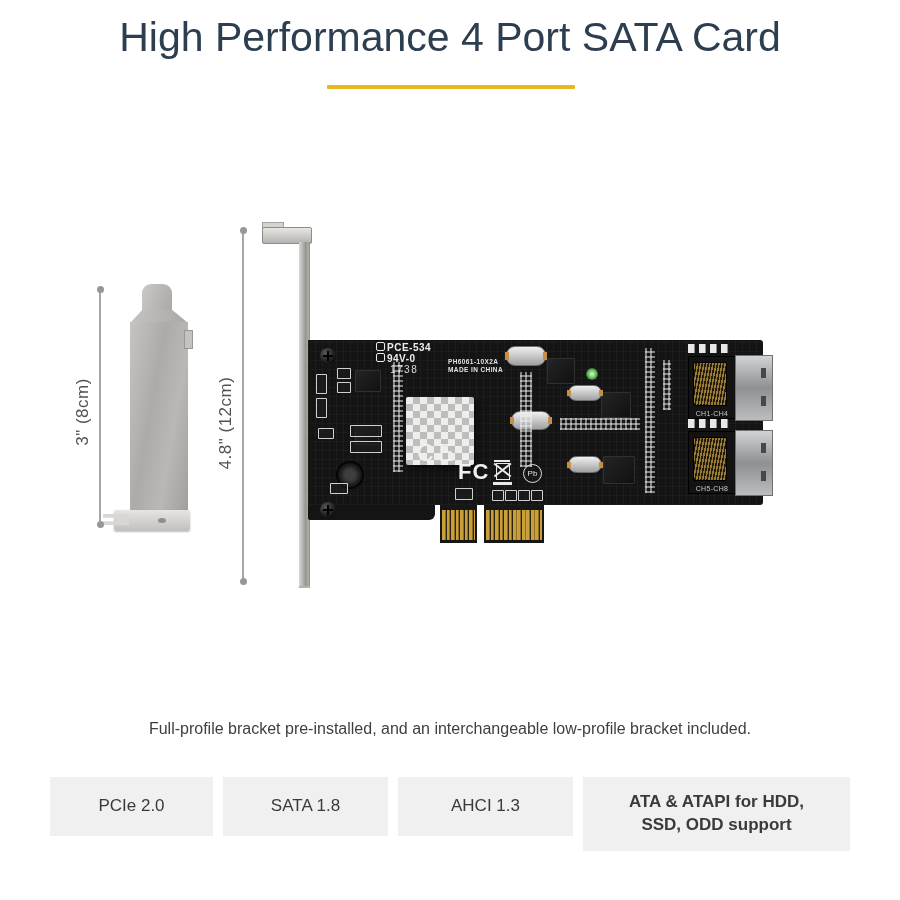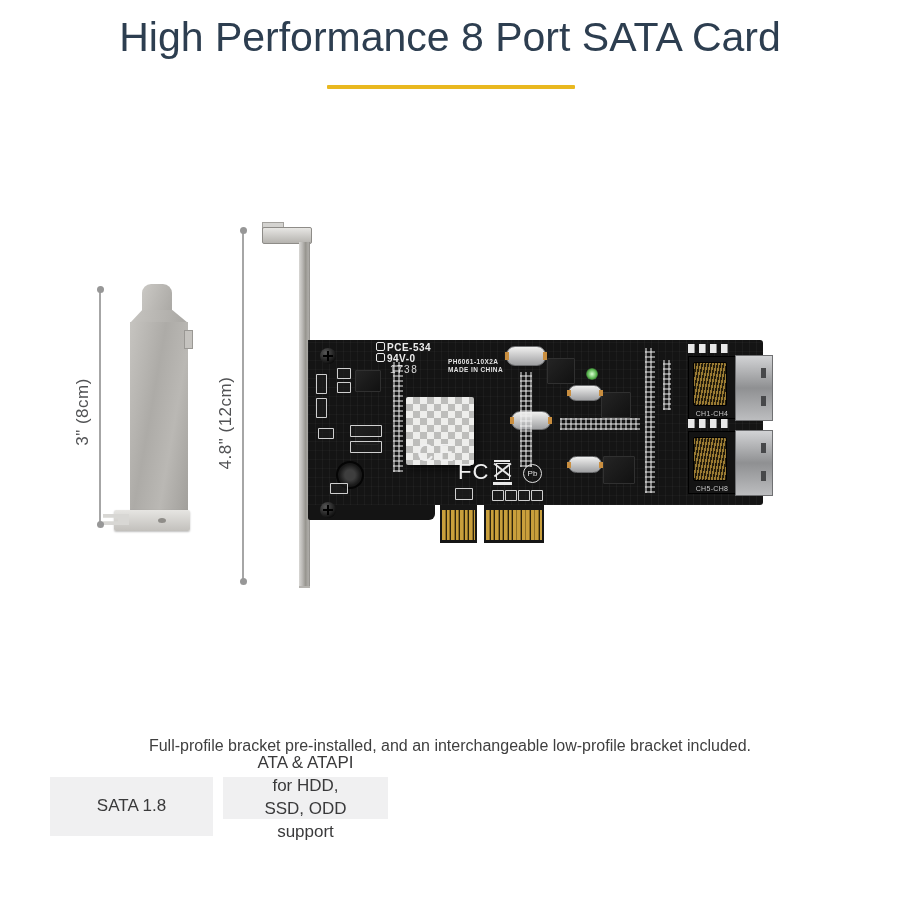--- a/index.html
+++ b/index.html
@@ -99,21 +99,21 @@
     background:radial-gradient(circle,#d9ffd2,#54b04a 55%,rgba(20,60,20,0) 85%);}
 
   .smd{border:1px solid rgba(240,240,240,.85);background:rgba(30,30,30,.6);border-radius:1px;}
   .pins{background-image:
       repeating-linear-gradient(0deg,rgba(240,240,240,.5) 0 2px,rgba(0,0,0,0) 2px 5px),
       repeating-linear-gradient(90deg,rgba(240,240,240,.5) 0 2px,rgba(0,0,0,0) 2px 5px);}
 
   
   .cert{color:#f0f0f0;}
   .ce{left:417px;top:440px;font-size:23px;letter-spacing:5px;}
-  .fcc{left:458px;top:459px;font-size:22px;font-weight:normal;letter-spacing:1px;}
+  .fcc{left:458px;top:459px;font-size:22px;font-weight:bold;letter-spacing:1px;}
   .weee{left:493px;top:458px;width:20px;height:27px;}
   .weee .bin{position:absolute;left:3px;top:5px;width:12px;height:15px;border:1.5px solid #e8e8e8;}
   .weee .lid{position:absolute;left:1px;top:2px;width:16px;height:2px;background:#e8e8e8;}
   .weee .x1,.weee .x2{position:absolute;left:-1px;top:11px;width:21px;height:1.6px;background:#e8e8e8;}
   .weee .x1{transform:rotate(38deg);} .weee .x2{transform:rotate(-38deg);}
   .weee .bar{position:absolute;left:0;top:24px;width:19px;height:2.5px;background:#e8e8e8;}
   .pb{left:523px;top:464px;width:17px;height:17px;border:1.5px solid #e0e0e0;border-radius:50%;
     font-size:8px;color:#e0e0e0;display:flex;align-items:center;justify-content:center;}
 
   
@@ -127,38 +127,38 @@
     border:1px solid #000;border-radius:2px;}
   .port-label{position:absolute;left:0;bottom:1px;width:100%;text-align:center;
     font-size:7px;color:#c9c9c9;letter-spacing:.3px;}
   .sas-shell{width:36px;height:64px;border:1px solid #6f7072;
     background:linear-gradient(180deg,#d2d3d5,#8f9092 50%,#bcbdbf);}
   .sas-shell1{left:735px;top:355px;} .sas-shell2{left:735px;top:430px;}
   .slot{position:absolute;right:6px;width:5px;height:10px;background:#47484a;}
   .slot.s1{top:12px;} .slot.s2{top:40px;}
 
   
-  .caption{position:absolute;top:720px;left:0;right:0;margin:17px;text-align:center;
+  .caption{position:absolute;top:720px;left:0;right:0;margin:0;text-align:center;
     font-size:16px;color:#3f3f3f;}
 
   
   .spec-table{position:absolute;left:50px;top:773px;width:800px;}
   .spec-header{height:38px;line-height:38px;background:#243445;color:#ffffff;
     text-align:center;font-size:20px;letter-spacing:.3px;border-bottom:2px solid #18242f;}
   .spec-row{margin-top:4px;display:grid;grid-template-columns:163px 165px 175px 267px;column-gap:10px;}
   .spec-cell{height:59px;background:#f0f0f1;color:#3a3a3b;font-size:17px;line-height:1.35;
     display:flex;align-items:center;justify-content:center;text-align:center;}
-  .spec-cell.wide{padding:0 32px;height:42px;box-sizing:border-box;}
+  .spec-cell.wide{padding:0 32px;height:74px;box-sizing:border-box;font-weight:bold;}
 </style>
 </head>
 <body>
 
 <div>
 
-  <h1 class="title">High Performance 8 Port SATA Card</h1>
+  <h1 class="title">High Performance 4 Port SATA Card</h1>
   <div class="underline"></div>
 
   <div>
 
     <div class="abs lp-neck"></div>
     <div class="abs lp-shoulder"></div>
     <div class="abs lp-body"></div>
     <div class="abs lp-nub"></div>
     <div class="abs lp-foot"></div>
     <div class="abs lp-fork"></div>
@@ -257,18 +257,20 @@
       <i class="slot s1"></i>
         <i class="slot s2"></i>
     </div>
 
   </div>
 
   <p class="caption">Full-profile bracket pre-installed, and an interchangeable low-profile bracket included.</p>
 
   <div class="spec-table">
     <div class="spec-row">
+      <div class="spec-cell">PCIe 2.0</div>
       <div class="spec-cell">SATA 1.8</div>
+      <div class="spec-cell">AHCI 1.3</div>
       <div class="spec-cell wide">ATA &amp; ATAPI for HDD, SSD, ODD support</div>
     </div>
   </div>
 
 </div>
 
 </body></html>

